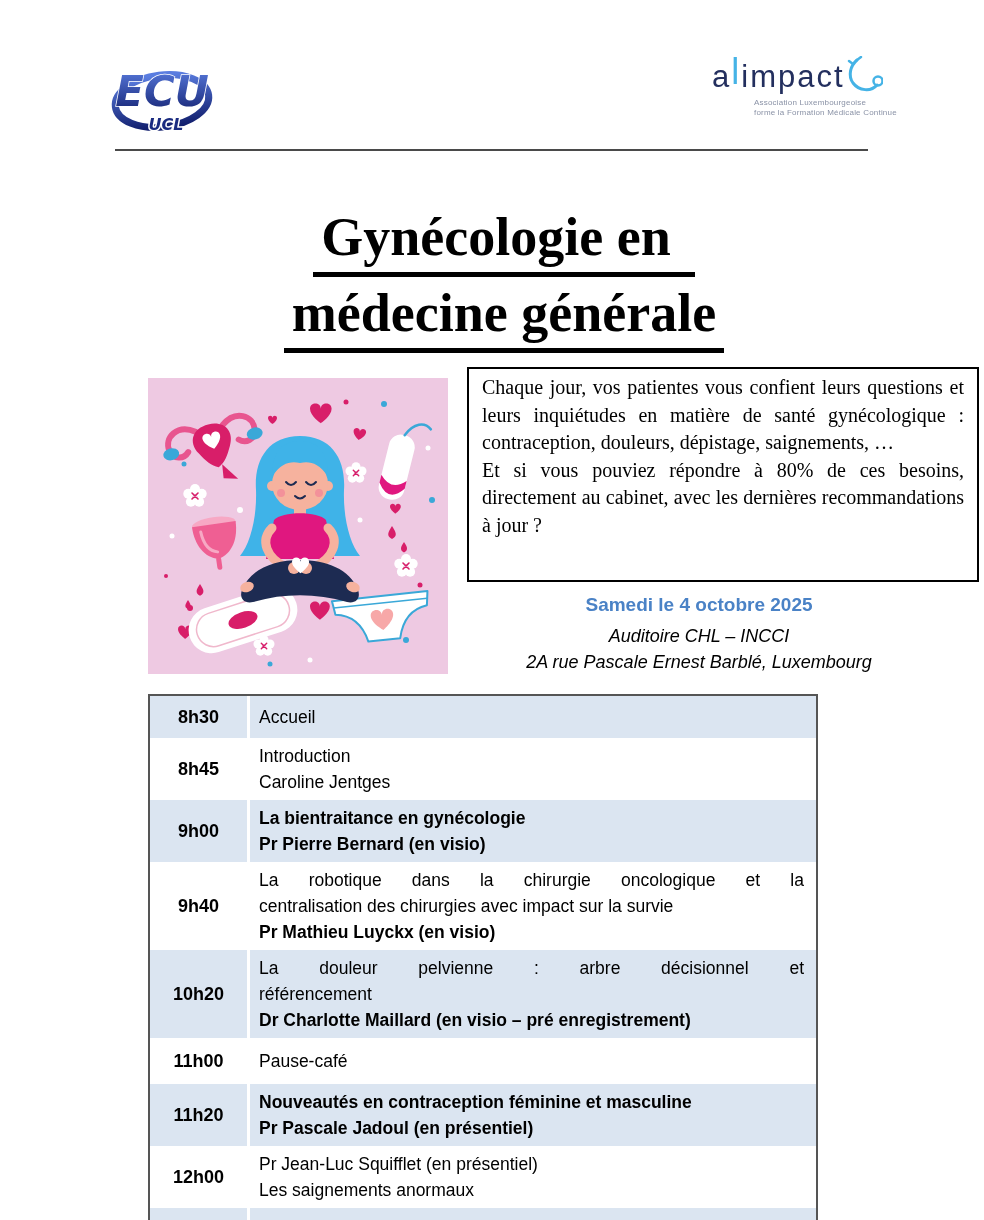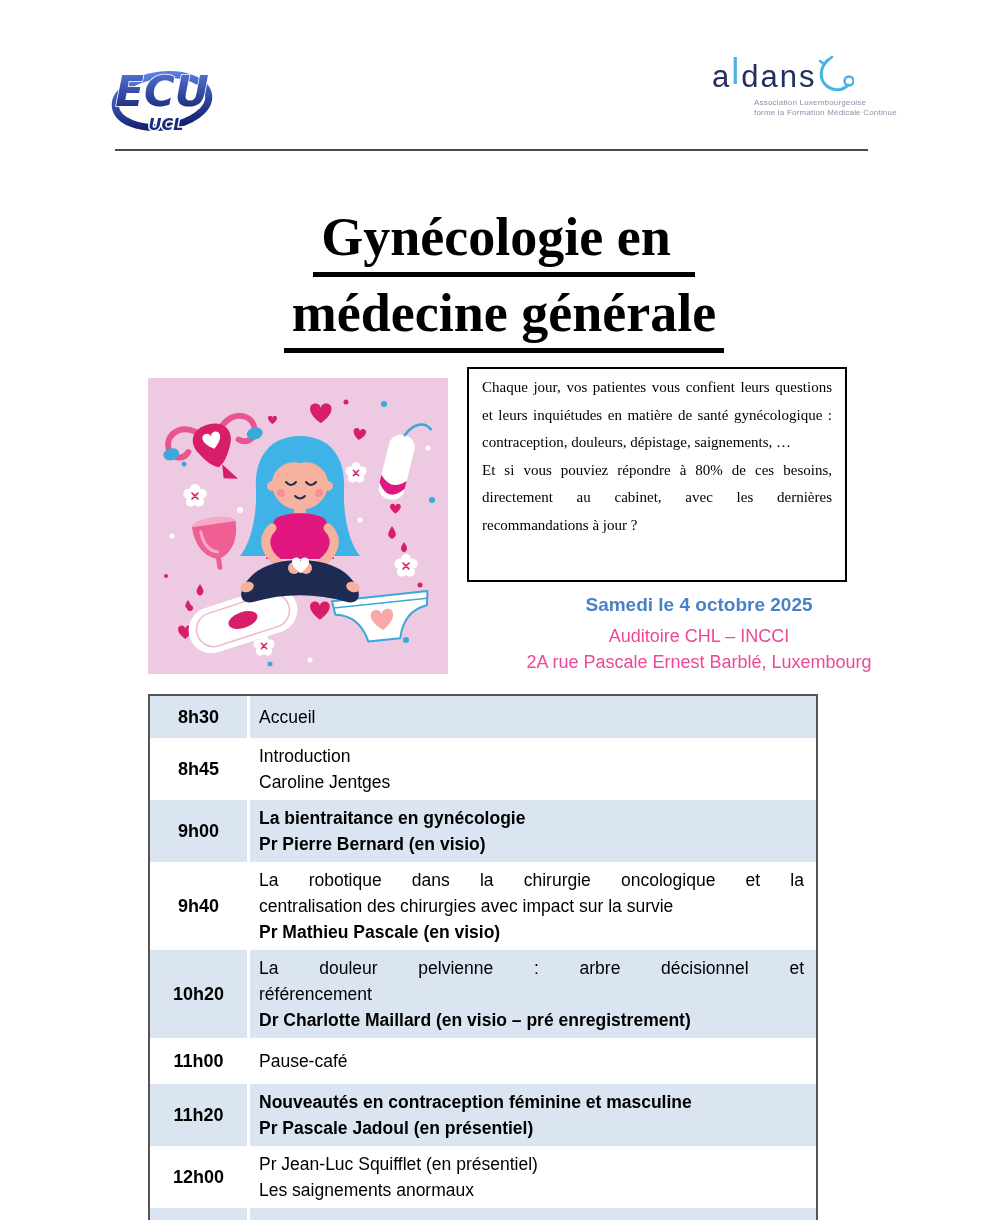--- a/index.html
+++ b/index.html
@@ -18,28 +18,28 @@
                border-top:2px solid #4a4a4a;}
 
   
   #title{position:absolute;left:12px;top:165px;width:984px;text-align:center;
          font-family:"Liberation Serif",serif;font-weight:bold;font-size:54px;line-height:60px;}
   .title-line{display:inline-block;border-bottom:5px solid #000;padding:0 8px 5px 8px;margin-top:6px;}
   .title-line.first{padding-right:24px;}
 
   
   #illustration{position:absolute;left:148px;top:342px;width:300px;height:296px;}
-  #intro-box{position:absolute;left:467px;top:331px;width:380px;height:215px;box-sizing:border-box;
+  #intro-box{position:absolute;left:467px;top:331px;width:512px;height:215px;box-sizing:border-box;
              border:2px solid #000;padding:5px 13px;font-family:"Liberation Serif",serif;
-             font-size:15px;line-height:27.5px;text-align:justify;white-space:pre-line;}
+             font-size:20px;line-height:27.5px;text-align:justify;white-space:pre-line;}
 
   
   #event{position:absolute;left:466px;top:558px;width:466px;text-align:center;}
   #event-date{font-size:19px;font-weight:bold;color:var(--accent_blue,#4a82c6);margin-bottom:7px;}
-  .event-line{font-size:18px;line-height:26px;color:#ec4899;}
+  .event-line{font-size:18px;line-height:26px;color:#000000;font-style:italic;}
 
   
   #schedule{position:absolute;left:148px;top:658px;width:670px;box-sizing:border-box;
             border:2px solid #555;border-bottom:none;}
   .srow{display:flex;}
   .srow.blue{background:var(--table_row_blue,#dbe5f1);}
   .cell-time{flex:0 0 97px;display:flex;align-items:center;justify-content:center;
              font-size:18px;font-weight:bold;border-right:3px solid #fff;}
   .cell-content{flex:1;display:flex;flex-direction:column;justify-content:center;
                 padding:5px 12px 5px 9px;font-size:17.5px;line-height:26px;}
@@ -62,21 +62,21 @@
       <ellipse cx="52" cy="47" rx="47" ry="26" fill="none" stroke="url(#ecugrad)" stroke-width="7" transform="rotate(-7 52 47)"></ellipse>
     </g>
     <text x="52" y="52" font-size="42" font-weight="bold" font-style="italic" text-anchor="middle" font-family="DejaVu Sans, sans-serif" fill="url(#ecugrad)" stroke="#fff" stroke-width="1.5" paint-order="stroke">ECU</text>
     <text x="56" y="76" font-size="16" font-weight="bold" font-style="italic" text-anchor="middle" font-family="DejaVu Sans, sans-serif" fill="#1a2b80" stroke="#fff" stroke-width="3" paint-order="stroke">UCL</text>
   </svg>
 
   <div id="alformec-logo">
     <div class="alf-word">
       <span>a</span>
         <span class="alf-l">l</span>
-        <span>dans</span>
+        <span>impact</span>
       <svg width="36" height="42" viewBox="0 0 36 42" style="margin-left:2px;margin-top:-4px;">
         <path d="M10 4 C 3 10, 1 20, 6 27 C 12 35, 24 36, 30 29" fill="none" stroke="var(--logo_lightblue,#45b3e6)" stroke-width="3" stroke-linecap="round"></path>
         <path d="M10 4 L14 1 M6 8 L2 5" fill="none" stroke="var(--logo_lightblue,#45b3e6)" stroke-width="2.5" stroke-linecap="round"></path>
         <circle cx="31" cy="25" r="4.5" fill="none" stroke="var(--logo_lightblue,#45b3e6)" stroke-width="2.5"></circle>
       </svg>
     </div>
     <div class="alf-tagline">
       <div>Association Luxembourgeoise</div>
       <div>forme la Formation Médicale Continue</div>
     </div>
@@ -240,21 +240,21 @@
         <div class="bold">La bientraitance en gynécologie</div>
         <div class="bold">Pr Pierre Bernard (en visio)</div>
       </div>
     </div>
 
     <div class="srow" style="min-height:88px">
       <div class="cell-time">9h40</div>
       <div class="cell-content">
         <div class="jline">La robotique dans la chirurgie oncologique et la</div>
         <div> centralisation des chirurgies avec impact sur la survie</div>
-        <div class="bold">Pr Mathieu Pascale (en visio)</div>
+        <div class="bold">Pr Mathieu Luyckx (en visio)</div>
       </div>
     </div>
 
     <div class="srow blue" style="min-height:86px">
       <div class="cell-time">10h20</div>
       <div class="cell-content">
         <div class="jline">La douleur pelvienne : arbre décisionnel et</div>
         <div> référencement</div>
         <div class="bold">Dr Charlotte Maillard (en visio – pré enregistrement)</div>
       </div>

